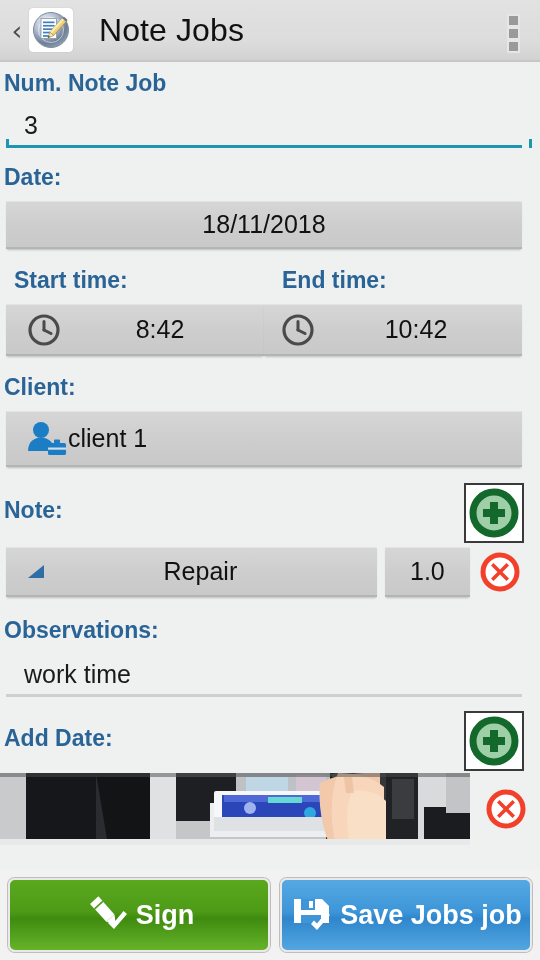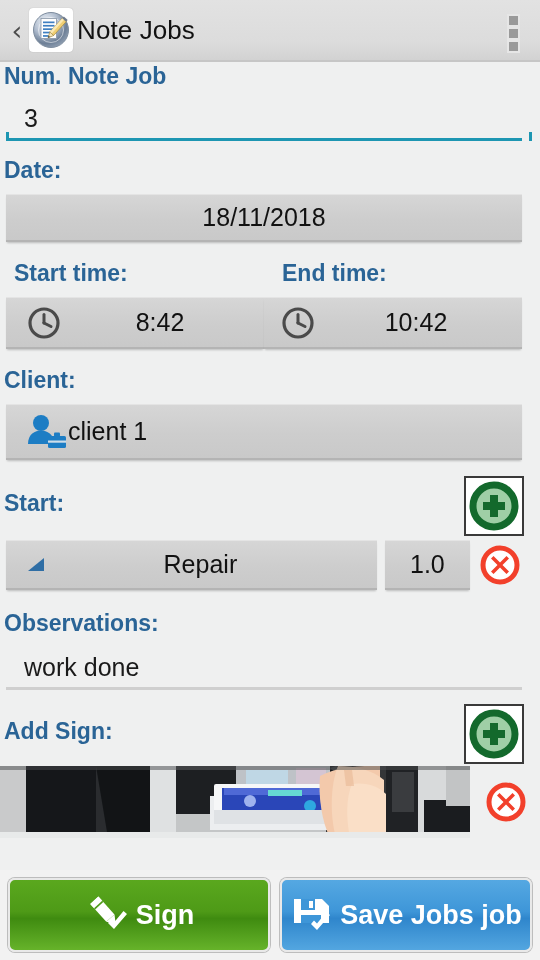--- a/index.html
+++ b/index.html
@@ -22,33 +22,33 @@
     width: 22px; margin-left: 6px; text-align: center;
     font-size: 27px; color: #4c4c4c; line-height: 1;
     font-family: "DejaVu Sans", sans-serif;
   }
   .app-icon-box {
     width: 44px; height: 44px; background: #ffffff; border-radius: 4px;
     margin-left: 1px; display: flex; align-items: center; justify-content: center;
     box-shadow: 0 0 1px rgba(0,0,0,.25);
   }
   .ab-title {
-    margin-left: 4px; font-size: 26px; color: #111; letter-spacing: .1px;
+    margin-left: 26px; font-size: 32px; color: #111; letter-spacing: .1px;
   }
   .overflow {
     position: absolute; right: 22px; top: 16px;
     display: flex; flex-direction: column; gap: 4px; align-items: center;
   }
   .overflow i {
     display: block; width: 9px; height: 9px; background: #9a9a9a;
     box-shadow: 0 0 0 2px #e6e6e6;
   }
 
   
-  .content { position: absolute; left: 0; top: 53px; width: 528px; }
+  .content { position: absolute; left: 0; top: 60px; width: 528px; }
   .lbl {
     color: #2a6496; font-weight: bold; font-size: 23px;
     padding: 0 0 0 4px; line-height: 1;
   }
 
   
   .edit {
     position: relative; margin: 0 6px; padding: 4px 0 8px 18px;
     font-size: 25px; color: #1a1a1a;
   }
@@ -199,21 +199,21 @@
           <path d="M2 32 C2 22 9 18.5 15 18.5 C21 18.5 28 22 28 32 Z" fill="#1d7dc4"></path>
           <rect x="22" y="24" width="18" height="12" rx="1.6" fill="#1d7dc4"></rect>
           <rect x="28" y="20.5" width="6" height="4" rx="1" fill="#1d7dc4"></rect>
           <rect x="22" y="28.5" width="18" height="2.2" fill="#eceff1" opacity=".85"></rect>
         </svg>
       </span>
       <span style="flex:1;text-align:left;margin-right:24px">client 1</span>
     </div>
 
     <div style="position:relative;height:62px;margin-top:16px">
-      <div class="lbl" style="position:absolute;left:0;top:16px">Start:</div>
+      <div class="lbl" style="position:absolute;left:0;top:16px">Note:</div>
       <div class="green-add" style="position:absolute;right:4px;top:0">
         <span style="display:flex">
           <svg width="50" height="50" viewBox="0 0 50 50">
             <circle cx="25" cy="25" r="21" fill="#9fcfa6" stroke="#13692c" stroke-width="7"></circle>
             <path d="M21 14 h8 v7 h7 v8 h-7 v7 h-8 v-7 h-7 v-8 h7 z" fill="#13692c"></path>
           </svg>
         </span>
       </div>
     </div>
 
@@ -233,24 +233,24 @@
         <span style="display:flex">
           <svg width="44" height="44" viewBox="0 0 44 44">
             <circle cx="22" cy="22" r="17" fill="#ffffff" stroke="#f2402b" stroke-width="5"></circle>
             <path d="M15.5 13 L22 19.5 L28.5 13 L31 15.5 L24.5 22 L31 28.5 L28.5 31 L22 24.5 L15.5 31 L13 28.5 L19.5 22 L13 15.5 Z" fill="#f2402b"></path>
           </svg>
         </span>
       </div>
     </div>
 
     <div class="lbl" style="margin-top:22px">Observations:</div>
-    <div class="edit" style="margin-top:14px" placeholder="">work done</div>
+    <div class="edit" style="margin-top:14px" placeholder="">work time</div>
 
     <div style="position:relative;height:62px;margin-top:14px">
-      <div class="lbl" style="position:absolute;left:0;top:16px">Add Sign:</div>
+      <div class="lbl" style="position:absolute;left:0;top:16px">Add Date:</div>
       <div class="green-add" style="position:absolute;right:4px;top:0">
         <span style="display:flex">
           <svg width="50" height="50" viewBox="0 0 50 50">
             <circle cx="25" cy="25" r="21" fill="#9fcfa6" stroke="#13692c" stroke-width="7"></circle>
             <path d="M21 14 h8 v7 h7 v8 h-7 v7 h-8 v-7 h-7 v-8 h7 z" fill="#13692c"></path>
           </svg>
         </span>
       </div>
     </div>
 

